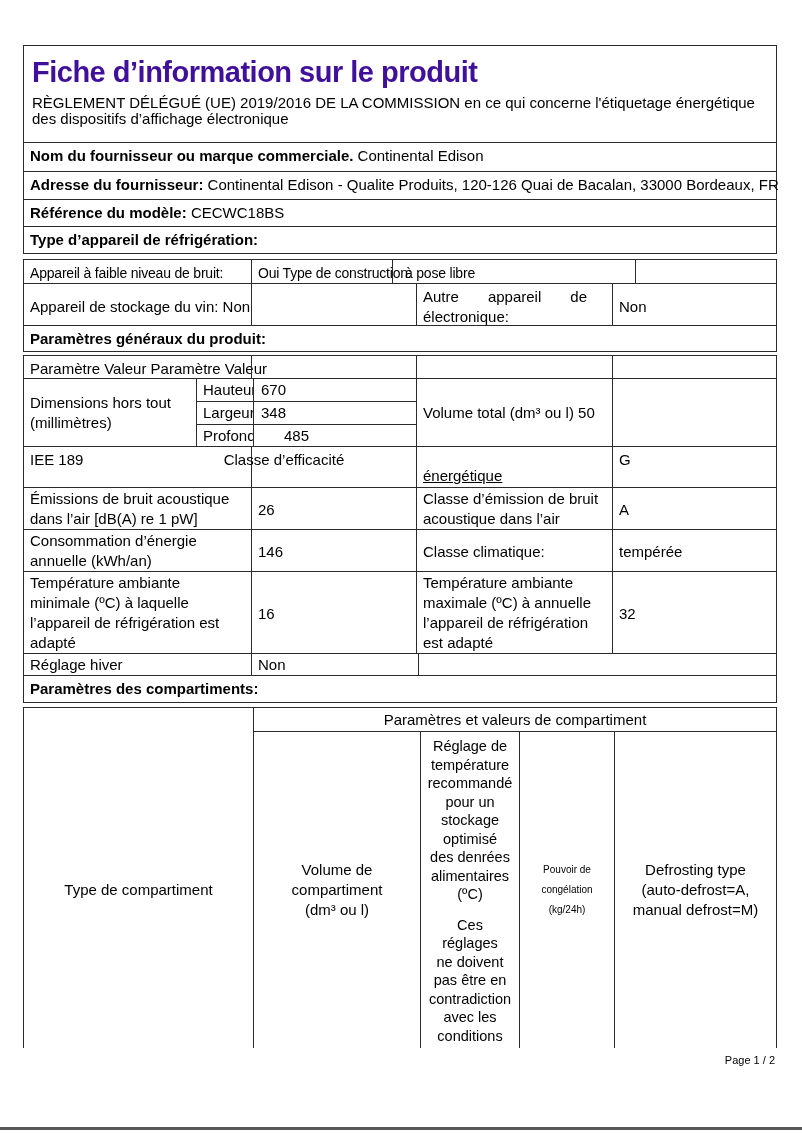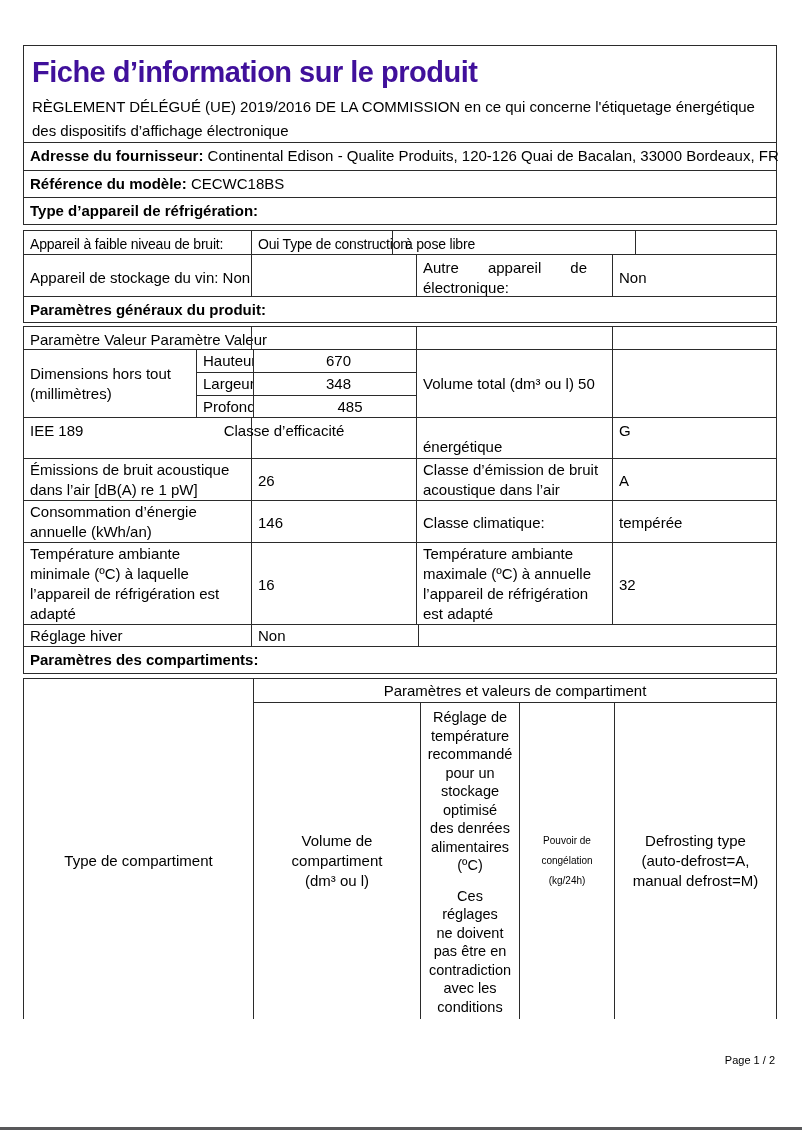--- a/index.html
+++ b/index.html
@@ -16,31 +16,31 @@
   .nowrap{white-space:nowrap;}
   .vcent{display:flex;align-items:center;}
   
   .g-full{grid-template-columns:1fr;}
   .g-4{grid-template-columns:227px 165px 196px 1fr;}
   .g-e{grid-template-columns:227px 141px 243px 1fr;}
   .g-n{grid-template-columns:227px 167px 1fr;}
   .g-dim{grid-template-columns:172px 220px 196px 1fr;}
   
   .title{font-size:29px;line-height:34px;font-weight:bold;letter-spacing:-.5px;padding:6px 2px 2px 2px;}
-  .reg{padding:4px 2px 0 2px;line-height:24px;}
+  .reg{padding:4px 2px 0 2px;line-height:16px;}
   
   .dimwrap{padding:0;display:grid;grid-template-rows:repeat(3,1fr);}
-  .dimrow{display:grid;grid-template-columns:57px 1fr;box-sizing:border-box;text-align:center;}
+  .dimrow{display:grid;grid-template-columns:57px 1fr;box-sizing:border-box;}
   .dimrow + .dimrow{border-top:1px solid #2b2b2b;}
   .dimlabel{overflow:hidden;white-space:nowrap;padding:1px 0 0 6px;border-right:1px solid #2b2b2b;box-sizing:border-box;}
   .dimval{padding:1px 0 0 7px;}
   .dimval.indent{padding-left:30px;}
   
   .effic{display:block;text-align:center;white-space:nowrap;transform:translateX(-50px);overflow:visible;}
-  .energ{padding-top:19px;}
+  .energ{padding-top:19px;text-decoration:underline;}
   .just{text-align:justify;width:164px;}
   .w195{max-width:196px;} .w180{max-width:181px;} .w175{max-width:176px;}
   .sm{font-size:14px;letter-spacing:-.2px;}
   
   .comp{border:1px solid #2b2b2b;border-bottom:none;margin-top:4px;box-sizing:border-box;background:#fff;}
   .comp-hdr{display:grid;grid-template-columns:229px 1fr;height:24px;}
   .comp-hdr .hcell{border-left:1px solid #2b2b2b;border-bottom:1px solid #2b2b2b;
                    text-align:center;padding-top:2px;box-sizing:border-box;}
   .comp-body{display:grid;grid-template-columns:229px 167px 99px 95px 1fr;height:316px;overflow:hidden;}
   .comp-body .ccell{border-left:1px solid #2b2b2b;box-sizing:border-box;display:flex;
@@ -59,20 +59,23 @@
 
 <div class="sheet">
   <div class="doc">
 
     <div class="tbl">
       <div class="row g-full" style="height:98px">
         <div class="cell">
           <div class="title" style="color: rgb(64, 16, 155);">Fiche d’information sur le produit</div>
           <div class="reg">RÈGLEMENT DÉLÉGUÉ (UE) 2019/2016 DE LA COMMISSION en ce qui concerne l'étiquetage énergétique des dispositifs d’affichage électronique</div>
         </div>
+      </div>
+      <div class="row g-full" style="height:30px">
+        <div class="cell nowrap"><span class="b">Nom du fournisseur ou marque commerciale.</span><span> Continental Edison</span></div>
       </div>
       <div class="row g-full" style="height:29px">
         <div class="cell nowrap"><span class="b">Adresse du fournisseur:</span><span>  Continental Edison - Qualite Produits, 120-126 Quai de Bacalan, 33000 Bordeaux, FR</span></div>
       </div>
       <div class="row g-full" style="height:28px">
         <div class="cell nowrap"><span class="b">Référence du modèle:</span><span> CECWC18BS</span></div>
       </div>
       <div class="row g-full" style="height:28px">
         <div class="cell b">Type d’appareil de réfrigération:</div>
       </div>

